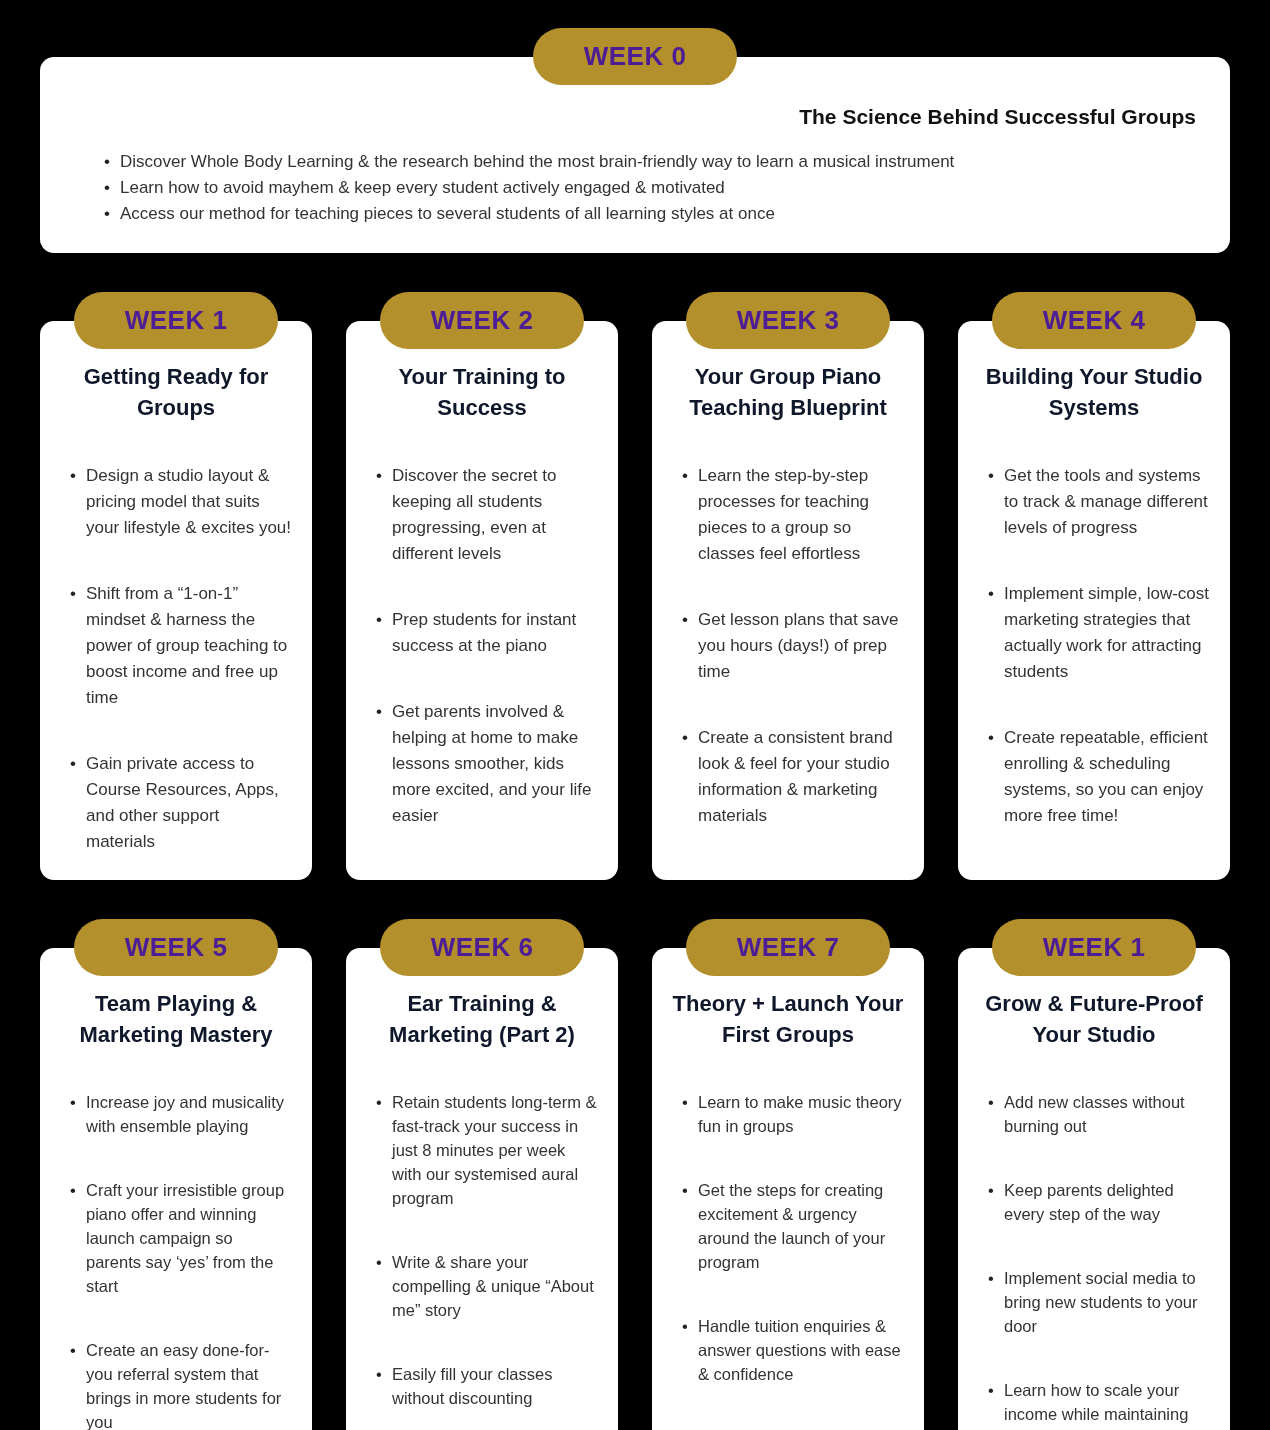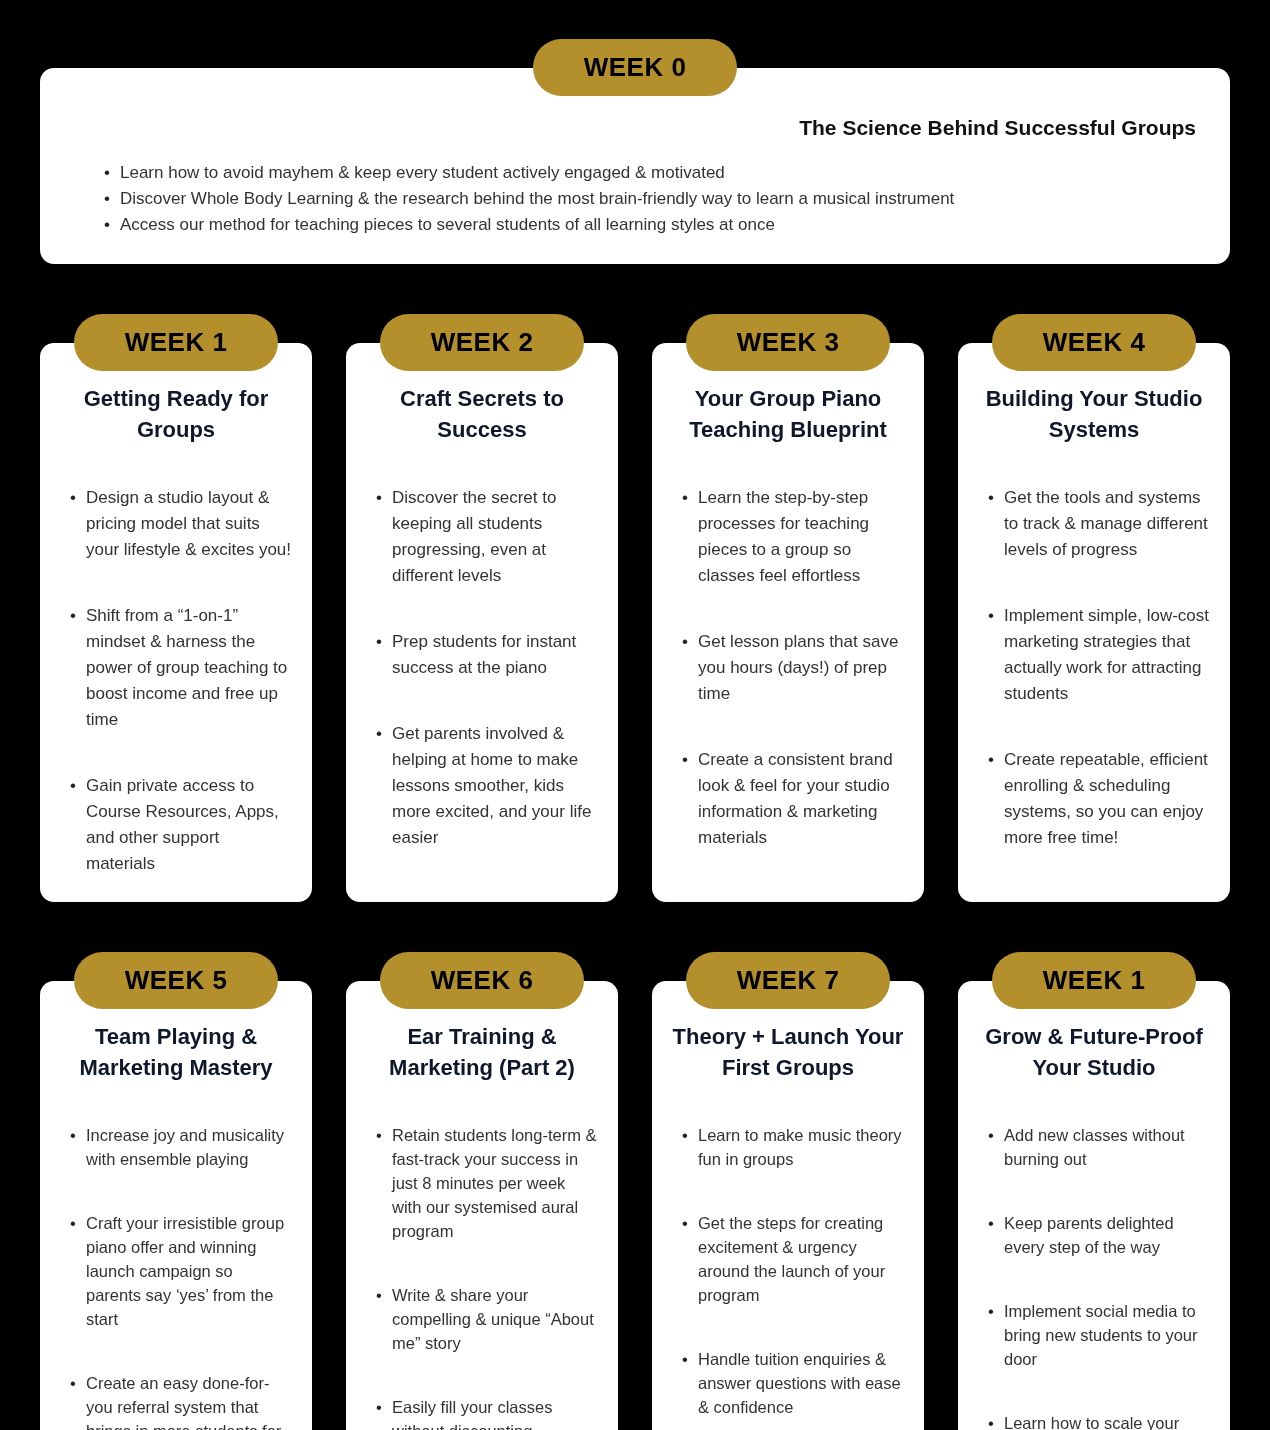--- a/index.html
+++ b/index.html
@@ -9,24 +9,24 @@
     font-family:"Liberation Sans", sans-serif;
     -webkit-font-smoothing:antialiased;
   }
   .page{padding:28px 40px 0;box-sizing:border-box;}
 
   
   .badge{
     width:204px;height:57px;
     background:#B3902C;
     border-radius:29px;
-    color:#000000;
+    color:#4c1d95;
     display:flex;align-items:center;justify-content:center;
     font-weight:bold;font-size:26px;letter-spacing:0.5px;
-    margin:11px auto -28px;
+    margin:0 auto -28px;
     position:relative;z-index:2;
     white-space:nowrap;
   }
 
   .card{
     background:#ffffff;
     border-radius:14px;
     position:relative;z-index:1;
     box-sizing:border-box;
   }
@@ -81,22 +81,22 @@
 </head>
 <body>
 
 <div class="page">
 
   <div class="hero">
     <div class="badge">WEEK 0</div>
     <div class="card hero-card">
       <h2 class="hero-title">The Science Behind Successful Groups</h2>
       <ul class="bullets">
+        <li>Discover Whole Body Learning &amp; the research behind the most brain-friendly way to learn a musical instrument</li>
         <li>Learn how to avoid mayhem &amp; keep every student actively engaged &amp; motivated</li>
-        <li>Discover Whole Body Learning &amp; the research behind the most brain-friendly way to learn a musical instrument</li>
         <li>Access our method for teaching pieces to several students of all learning styles at once</li>
       </ul>
     </div>
   </div>
 
   <div class="row row-2">
 
     <div class="col">
       <div class="badge">WEEK 1</div>
       <div class="card week-card">
@@ -105,21 +105,21 @@
           <li>Design a studio layout &amp; pricing model that suits your lifestyle &amp; excites you!</li>
           <li>Shift from a “1-on-1” mindset &amp; harness the power of group teaching to boost income and free up time</li>
           <li>Gain private access to Course Resources, Apps, and other support materials</li>
         </ul>
       </div>
     </div>
 
     <div class="col">
       <div class="badge">WEEK 2</div>
       <div class="card week-card">
-        <h3 class="week-title">Craft Secrets to Success</h3>
+        <h3 class="week-title">Your Training to Success</h3>
         <ul class="bullets">
           <li>Discover the secret to keeping all students progressing, even at different levels</li>
           <li>Prep students for instant success at the piano</li>
           <li>Get parents involved &amp; helping at home to make lessons smoother, kids more excited, and your life easier</li>
         </ul>
       </div>
     </div>
 
     <div class="col">
       <div class="badge">WEEK 3</div>

